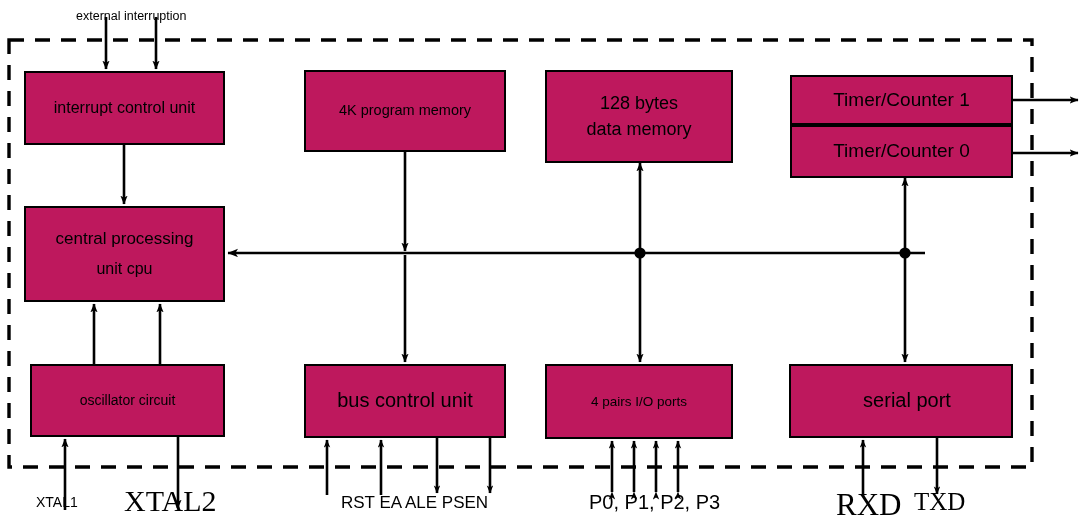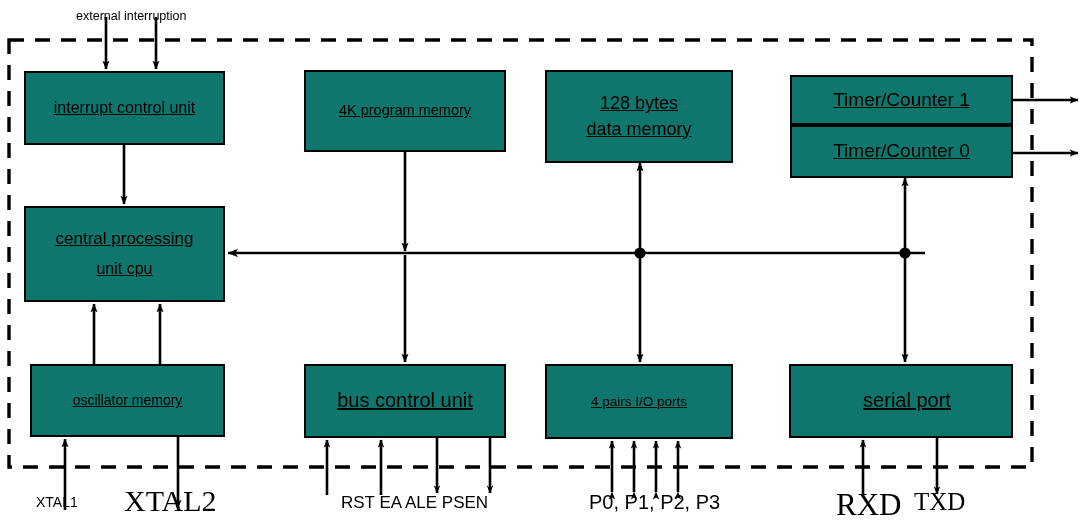--- a/index.html
+++ b/index.html
@@ -8,29 +8,28 @@
     width:1080px;height:523px;
     background:#ffffff;
     font-family:"Liberation Sans", sans-serif;
     color:#000000;
     overflow:hidden;
   }
   #svg-layer{position:absolute;left:0;top:0;width:1080px;height:523px;}
   .blk{
     position:absolute;
     border:2.5px solid #000;
-    background:#0f766e;
+    background:#be185d;
     box-sizing:border-box;
     display:flex;
     flex-direction:column;
     align-items:center;
     justify-content:center;
     text-align:center;
     line-height:1.18;
-    text-decoration:underline;
   }
   .blk .l1{display:block;}
   .blk .l2{display:block;}
   .lbl{
     position:absolute;
     white-space:nowrap;
     line-height:1;
   }
   .serif{font-family:"Liberation Serif", serif;}
   .sans{font-family:"Liberation Sans", sans-serif;}
@@ -101,21 +100,21 @@
   <div class="blk" style="left:24px;top:71px;width:201px;height:74px;font-size:16px;">
     <span class="l1">interrupt control unit</span>
   </div>
 
   <div class="blk" style="left:24px;top:206px;width:201px;height:96px;">
     <span class="l1" style="font-size:17px;margin-bottom:11px;">central processing</span>
     <span class="l2" style="font-size:16px;">unit cpu</span>
   </div>
 
   <div class="blk" style="left:30px;top:364px;width:195px;height:73px;font-size:14px;">
-    <span class="l1">oscillator memory</span>
+    <span class="l1">oscillator circuit</span>
   </div>
 
   <div class="blk" style="left:304px;top:70px;width:202px;height:82px;font-size:14.5px;">
     <span class="l1">4K program memory</span>
   </div>
 
   <div class="blk" style="left:304px;top:364px;width:202px;height:74px;font-size:20px;">
     <span class="l1">bus control unit</span>
   </div>
 

